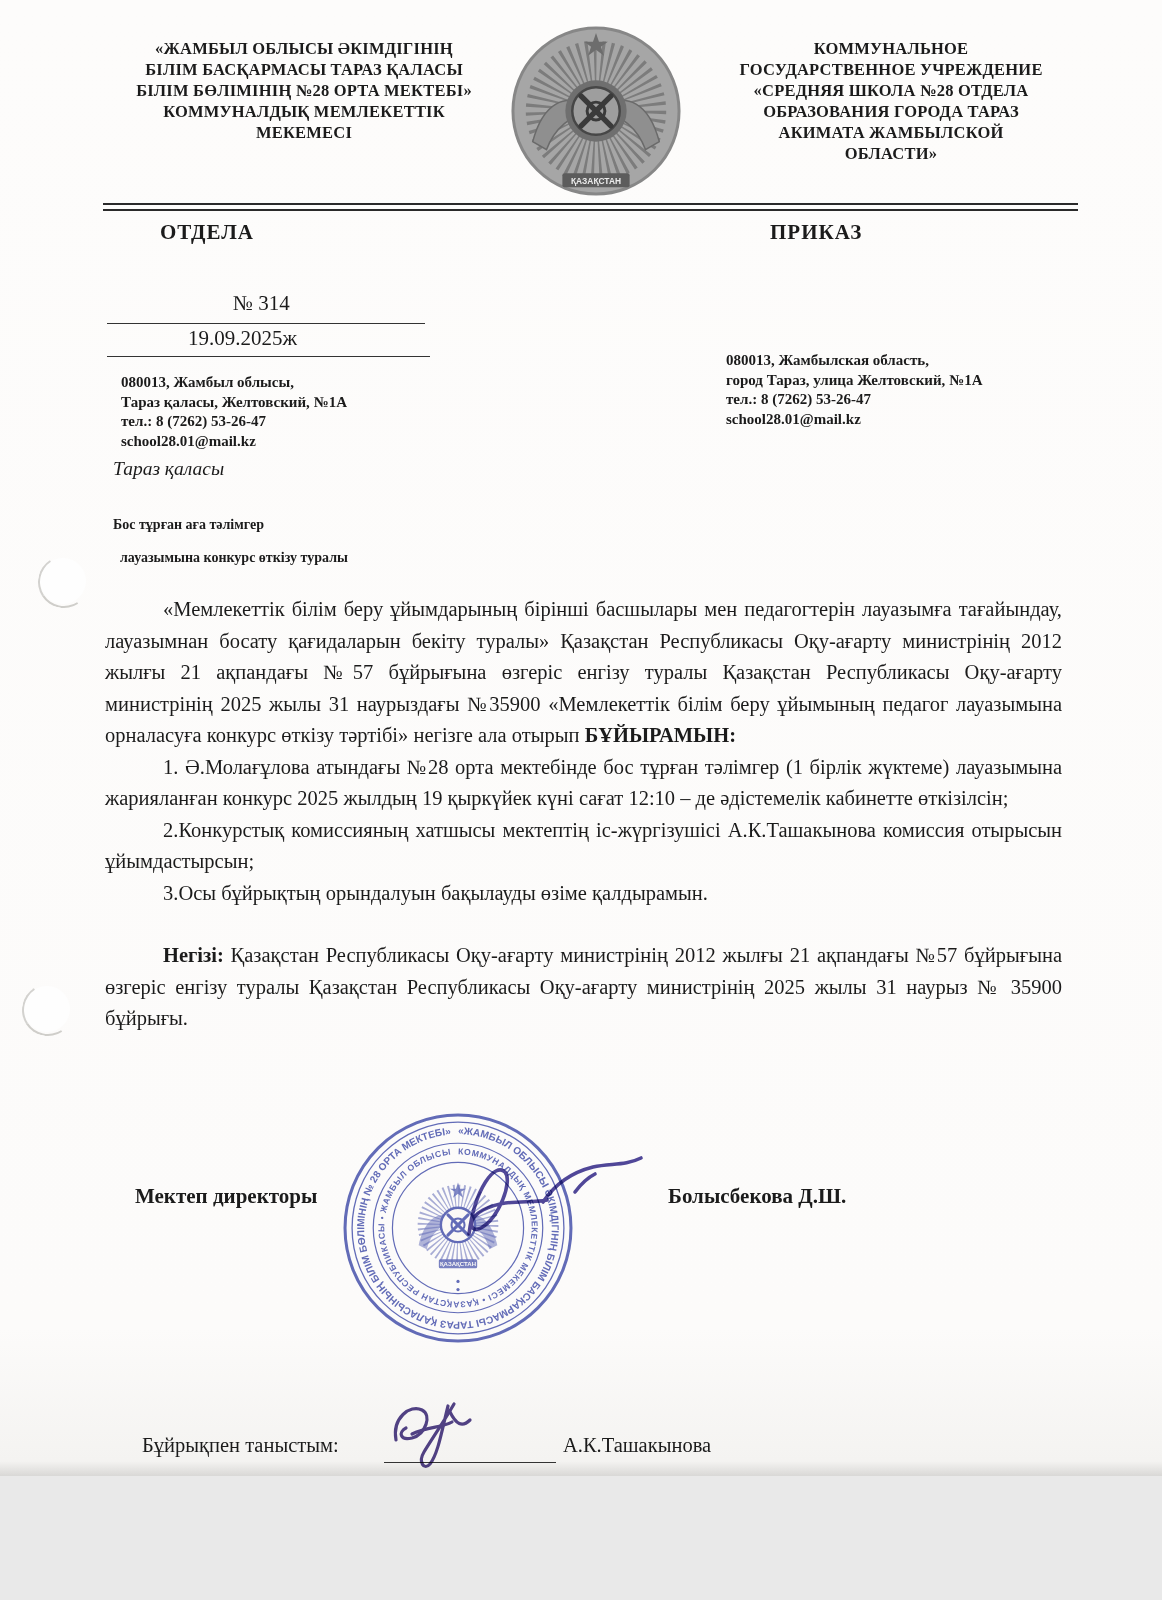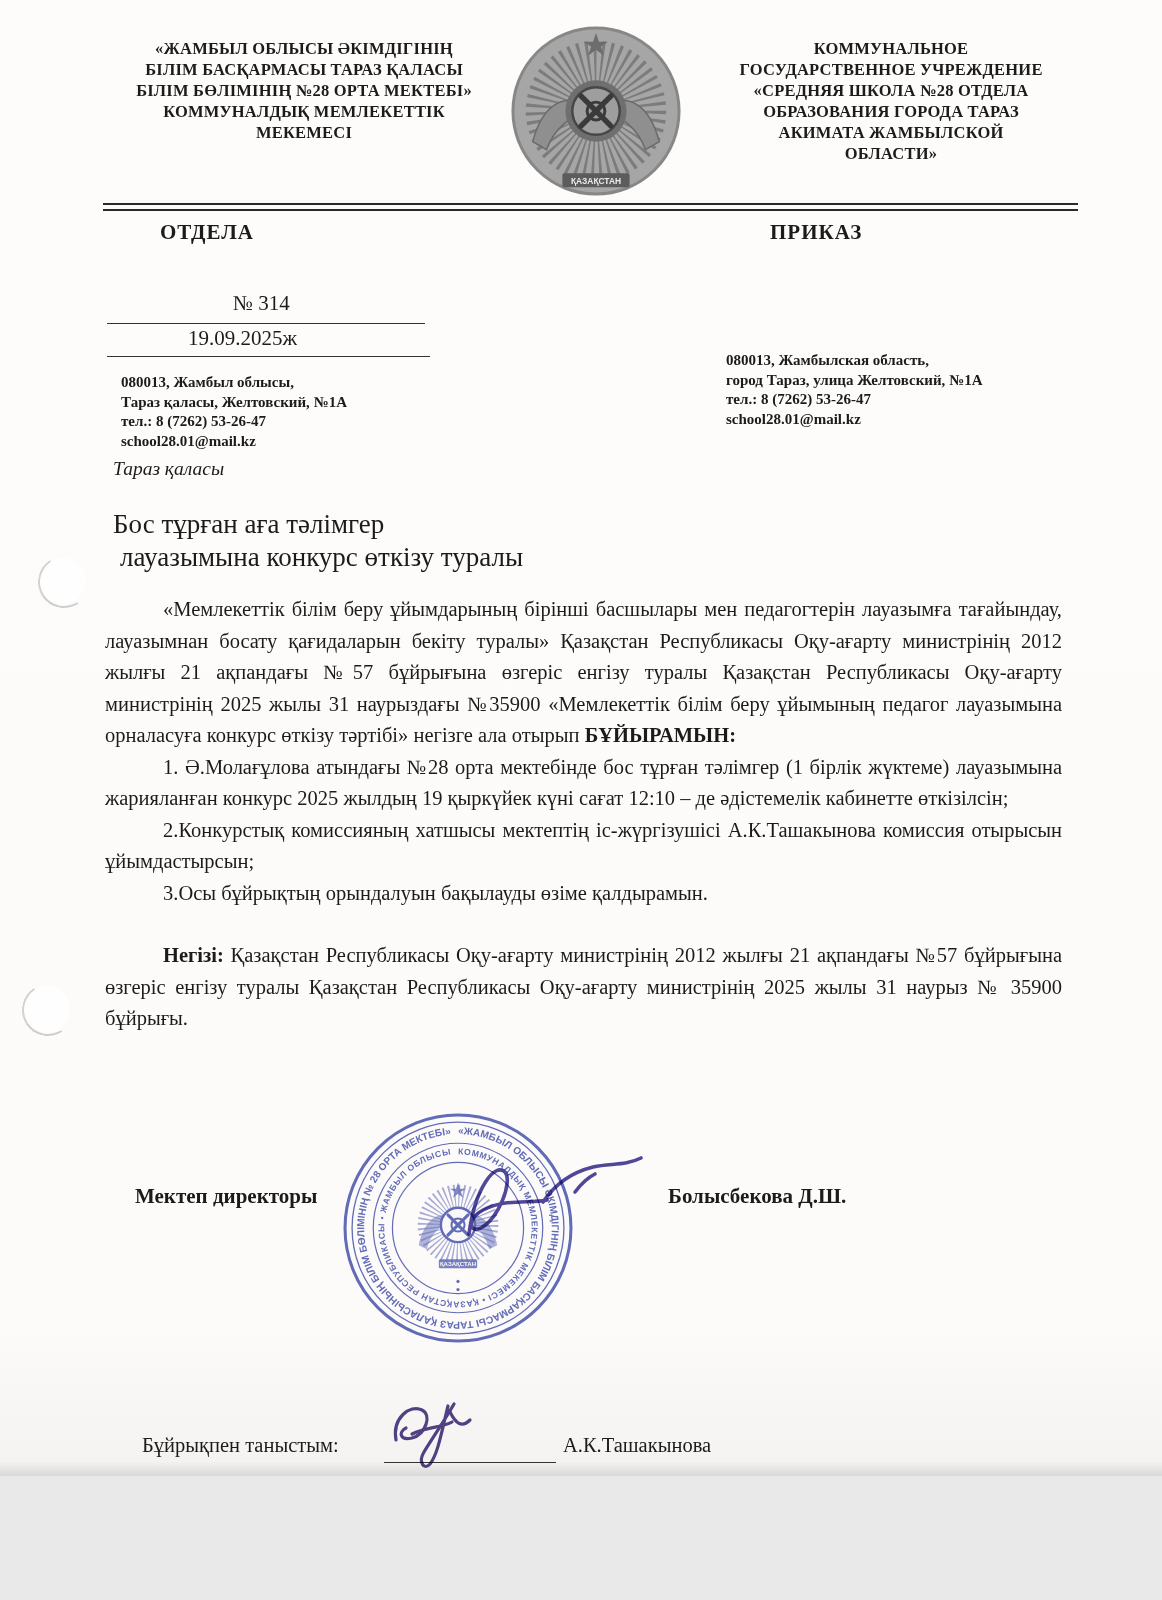--- a/index.html
+++ b/index.html
@@ -13,21 +13,21 @@
     overflow:hidden;
   }
   .abs{position:absolute;}
   .org{width:402px;text-align:center;font-weight:bold;font-size:16.5px;line-height:21px;letter-spacing:.2px;}
   .sep{border-top:2px solid #2a2a2a;border-bottom:2px solid #2a2a2a;height:4px;}
   .order-label{font-weight:bold;font-size:21px;letter-spacing:1px;}
   .num{font-size:21px;}
   .rule{border-bottom:1.6px solid #333;height:0;}
   .addr{font-size:15px;font-weight:bold;line-height:19.5px;}
   .place{font-size:19.5px;font-style:italic;}
-  .subject{font-size:27px;font-weight:normal;line-height:33px;}
+  .subject{font-size:14px;font-weight:bold;line-height:33px;}
   .body-text{width:957px;font-size:20.5px;line-height:31.5px;text-align:justify;}
   .body-text p{margin:0;text-indent:58px;font-family:Liberation Serif, serif;}
   .body-text p.gap{margin-top:31px;}
   .sig-label{font-size:21px;font-weight:bold;}
   .ack{font-size:20.5px;}
   .punch{border-radius:50%;background:#fefefe;}
   .punch-arc{border-radius:50%;border:2px solid transparent;border-left-color:#d3d2cf;border-bottom-color:#cfceca;transform:rotate(12deg);}
   .stamp-wrap{mix-blend-mode:multiply;opacity:.92;}
   .sig-ink{mix-blend-mode:multiply;}
   .edge-br{background:linear-gradient(180deg,rgba(0,0,0,0) 0%,rgba(120,118,115,.35) 100%);}

